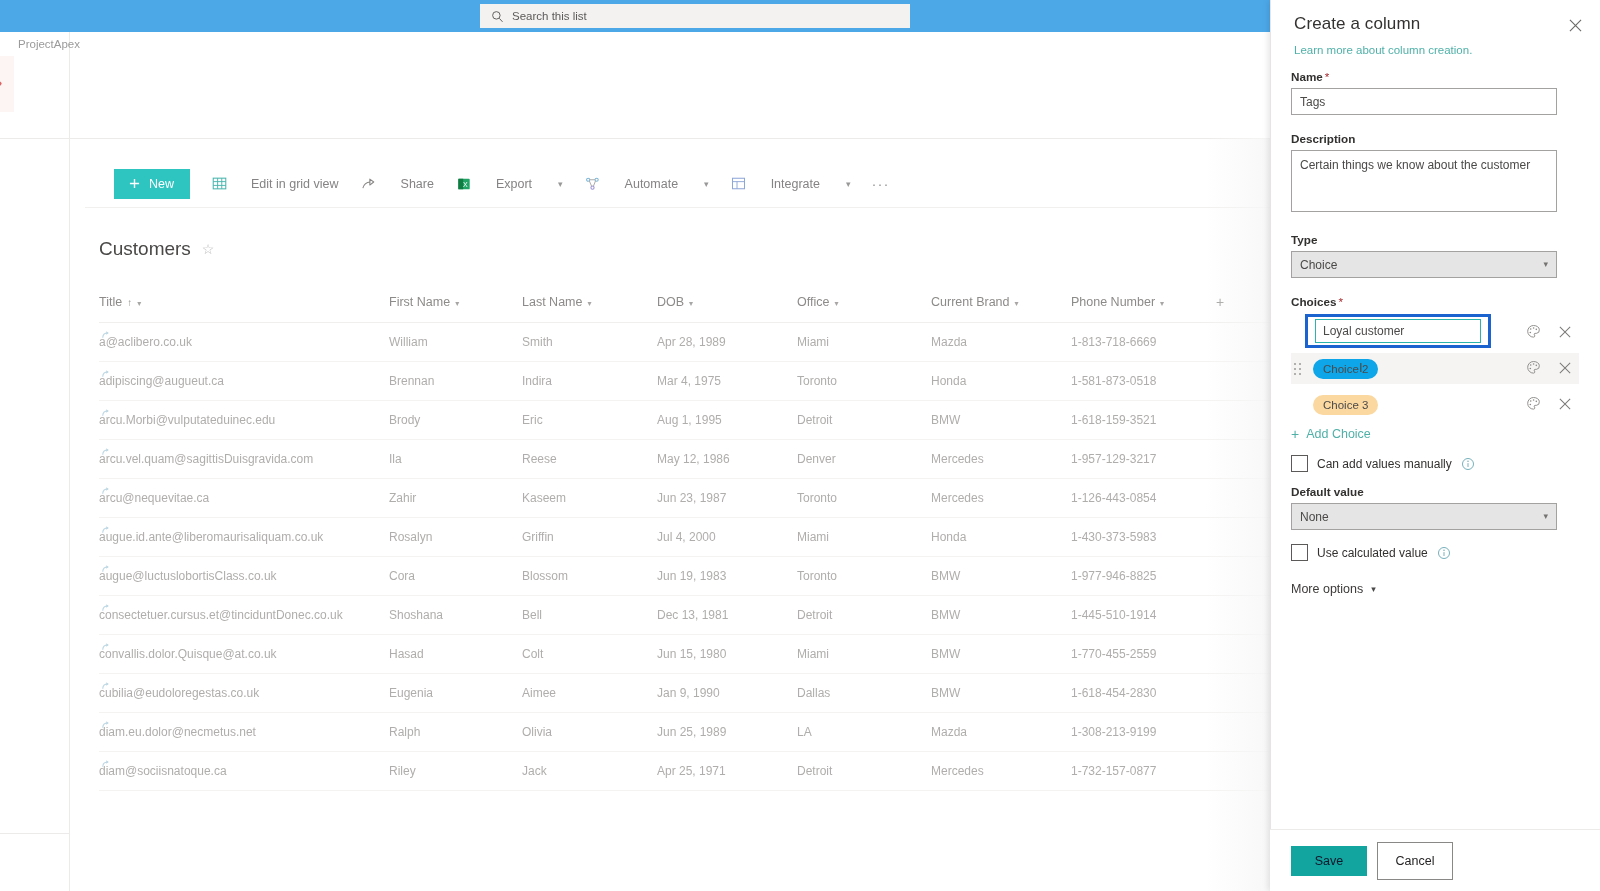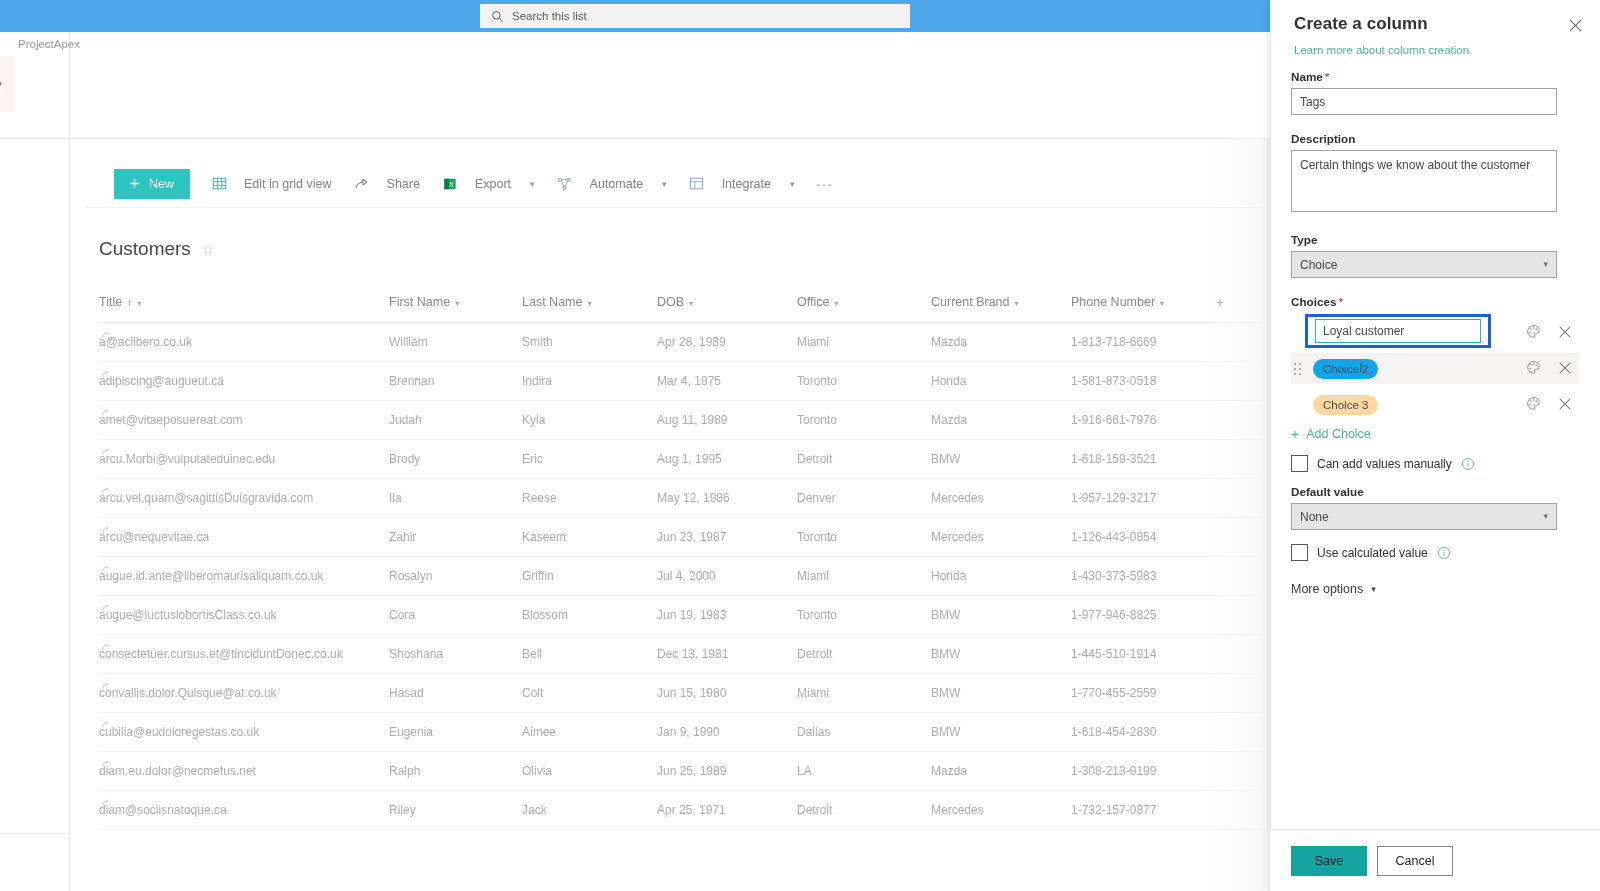--- a/index.html
+++ b/index.html
@@ -53,21 +53,21 @@
     position: absolute; left: 85px; top: 160px; width: 1200px; height: 48px;
     background: #ffffff; display: flex; align-items: center; padding-left: 29px; gap: 0px;
     border-bottom: 1px solid #f1f0ef;
   }
   .btn-new {
     height: 30px; background: #2ec5c0; color: #ffffff;
     display: flex; align-items: center; gap: 7px; padding: 0 16px 0 12px;
     font-size: 12.5px; cursor: pointer; border: none;
   }
   .cmd-item {
-    height: 32px; display: flex; align-items: center; gap: 17px;
+    height: 32px; display: flex; align-items: center; gap: 24px;
     padding: 0 11px; font-size: 12.5px; color: #858383; cursor: pointer;
     white-space: nowrap;
   }
   .cmd-item:first-of-type { margin-left: 10px; }
   .cmd-item .chev { font-size: 9px; color: #9b9998; margin-left: 2px; }
   .cmd-ellipsis { padding: 0 10px; font-size: 15px; color: #9b9998; letter-spacing: 1px; cursor: pointer; }
 
   .ico { width: 16px; height: 16px; display: inline-flex; align-items: center; justify-content: center; flex: 0 0 auto; }
   .ico svg { display: block; }
 
@@ -108,21 +108,21 @@
     pointer-events: none;
   }
 
   
   .panel {
     position: absolute; right: 0; top: 0; width: 330px; height: 891px;
     background: #ffffff; box-shadow: -2px 0 6px rgba(0,0,0,0.10);
     z-index: 20;
   }
   .panel-head { position: relative; padding: 14px 24px 0 24px; }
-  .panel-title { font-size: 17px; color: #333231; font-weight: 700; letter-spacing: .1px; }
+  .panel-title { font-size: 17px; color: #333231; font-weight: 400; letter-spacing: .1px; }
   .panel-close {
     position: absolute; right: 12px; top: 12px; width: 26px; height: 26px;
     display: flex; align-items: center; justify-content: center;
     color: #6c6a69; font-size: 14px; cursor: pointer;
   }
   .panel-learn {
     display: block; padding: 10px 24px 0 24px;
     font-size: 11.5px; color: #4fb0a8; cursor: pointer;
   }
   .panel-body { padding: 14px 21px 0 21px; }
@@ -213,21 +213,21 @@
   .panel-footer {
     position: absolute; left: 0; bottom: 0; width: 330px; height: 62px;
     border-top: 1px solid #edebe9; background: #fff;
     display: flex; align-items: center; padding-left: 21px; gap: 10px;
   }
   .btn-save {
     width: 76px; height: 30px; background: #12a5a0; color: #0f172a; border: none;
     font-size: 12.5px; cursor: pointer; font-family: "Liberation Sans", sans-serif;
   }
   .btn-cancel {
-    width: 76px; height: 30px; background: #fff; color: #262424;
+    width: 76px; height: 38px; background: #fff; color: #262424;
     border: 1px solid #8a8886; font-size: 12.5px; cursor: pointer;
     font-family: "Liberation Sans", sans-serif;
   }
   .panel-edge { position: absolute; left: 0; top: 0; width: 1px; height: 891px; background: #e6e5e4; }
 </style>
 </head>
 <body>
 
 <div id="app">
 
@@ -373,33 +373,20 @@
             <td class="title-cell"><span class="link-ico"><svg width="11" height="11" viewBox="0 0 12 12">
                   <path d="M3 8.5C3 5 5.5 3.2 8.5 3.2" fill="none" stroke="#bcd6e2" stroke-width="1.2"></path>
                   <path d="M6.8 1.3 9.6 3.2 6.8 5.1z" fill="#bcd6e2"></path>
                 </svg></span><span>adipiscing@augueut.ca</span></td>
             <td>Brennan</td>
             <td>Indira</td>
             <td>Mar 4, 1975</td>
             <td>Toronto</td>
             <td>Honda</td>
             <td>1-581-873-0518</td>
-            <td></td>
-          </tr>
-          <tr>
-            <td class="title-cell"><span class="link-ico"><svg width="11" height="11" viewBox="0 0 12 12">
-                  <path d="M3 8.5C3 5 5.5 3.2 8.5 3.2" fill="none" stroke="#bcd6e2" stroke-width="1.2"></path>
-                  <path d="M6.8 1.3 9.6 3.2 6.8 5.1z" fill="#bcd6e2"></path>
-                </svg></span><span>amet@vitaeposuereat.com</span></td>
-            <td>Judah</td>
-            <td>Kyla</td>
-            <td>Aug 11, 1989</td>
-            <td>Toronto</td>
-            <td>Mazda</td>
-            <td>1-916-661-7976</td>
             <td></td>
           </tr>
           <tr>
             <td class="title-cell"><span class="link-ico"><svg width="11" height="11" viewBox="0 0 12 12">
                   <path d="M3 8.5C3 5 5.5 3.2 8.5 3.2" fill="none" stroke="#bcd6e2" stroke-width="1.2"></path>
                   <path d="M6.8 1.3 9.6 3.2 6.8 5.1z" fill="#bcd6e2"></path>
                 </svg></span><span>arcu.Morbi@vulputateduinec.edu</span></td>
             <td>Brody</td>
             <td>Eric</td>
             <td>Aug 1, 1995</td>

